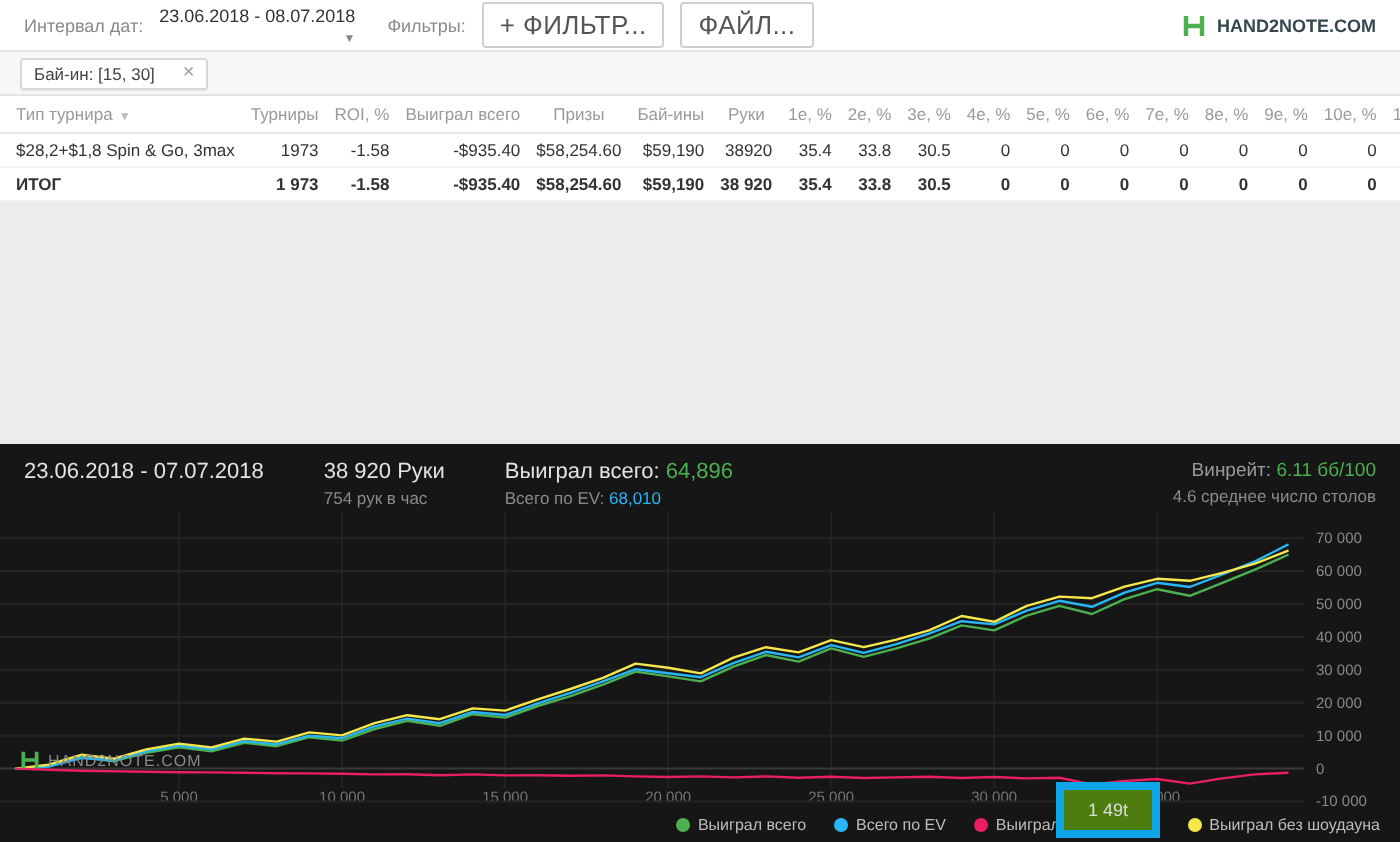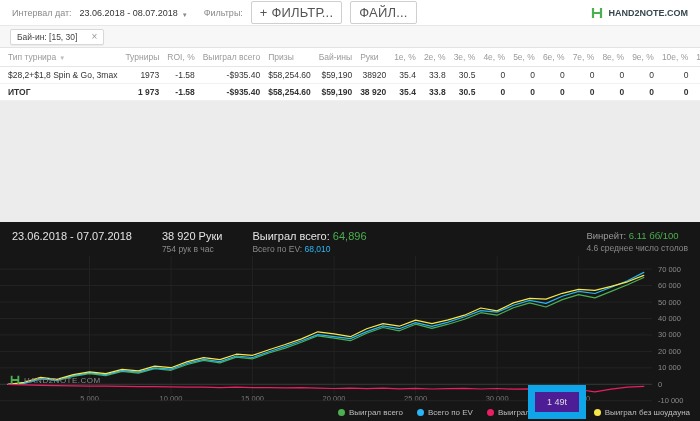--- a/index.html
+++ b/index.html
@@ -7,21 +7,21 @@
   body {
     width:700px; height:421px; overflow:hidden;
     font-family:"Liberation Sans", sans-serif;
     background:#ececec; display:flex; flex-direction:column;
   }
   
   .topbar {
     flex:0 0 26px; background:#fff; border-bottom:1px solid #e8e8e8;
     display:flex; align-items:center; gap:8px; padding:0 12px; font-size:9px; color:#8a8a8a;
   }
-  .date-select { display:flex; align-items:flex-end; gap:4px; color:#333; cursor:pointer; }
+  .date-select { display:flex; align-items:flex-end; gap:4px; color:#333; cursor:pointer;flex-direction:column; }
   .caret { font-size:6px; color:#888; }
   .btn {
     border:1px solid #cfcfcf; border-radius:2px; background:#fff;
     padding:3px 8px; font-size:13px; color:#555; cursor:pointer; letter-spacing:.2px;
   }
   .logo { margin-left:auto; display:flex; align-items:center; gap:5px;
           font-size:9px; font-weight:bold; color:#37474f; }
   
   .filterbar {
     flex:0 0 22px; background:#f7f7f7; border-bottom:1px solid #e3e3e3;
@@ -29,21 +29,21 @@
   }
   .chip {
     background:#fff; border:1px solid #d8d8d8; border-radius:2px;
     font-size:8.5px; color:#444; padding:2px 6px;
     display:flex; align-items:center; gap:14px; box-shadow:0 1px 1px rgba(0,0,0,.05);
   }
   .chip-close { color:#999; cursor:pointer; font-size:10px; line-height:1; }
   
   .report-table { width:100%; border-collapse:collapse; background:#fff; font-size:8.5px; }
   .report-table th {
-    color:#9a9a9a; font-weight:normal; text-align:left; padding:4px 4px;
+    color:#9a9a9a; font-weight:normal; text-align:center; padding:4px 4px;
     border-bottom:1px solid #e6e6e6; white-space:nowrap;
   }
   .report-table th:first-child { text-align:left; padding-left:8px; }
   .report-table td {
     text-align:right; padding:3px 4px; border-bottom:1px solid #f1f1f1;
     color:#333; white-space:nowrap;
   }
   .report-table td:first-child { text-align:left; padding-left:8px; }
   .neg { color:#e53935; }
   .pos { color:#43a047;margin-left:22px; }
@@ -51,36 +51,36 @@
   .funnel { color:#bbb; font-size:6px; margin-left:3px; }
   
   .gap { flex:1; background:#ececec; }
   
   .chart-panel { flex:0 0 199px; background:#161616; position:relative; color:#ccc; }
   .chart-header { display:flex; align-items:flex-start; gap:30px; padding:8px 12px 0; }
   .stat-main { font-size:11px; color:#e3e3e3; white-space:nowrap; }
   .stat-sub  { font-size:8.5px; color:#8a8a8a; margin-top:2px; white-space:nowrap; }
   .green { color:#4caf50; }
   .blue  { color:#29b6f6; }
-  .winrate-block { margin-left:auto; }
+  .winrate-block { margin-left:auto; text-align:right; }
   .winrate-block .stat-main { font-size:9.5px; color:#9a9a9a; }
   #chart-svg { display:block; margin-top:2px; }
   .legend {
     position:absolute; right:10px; bottom:4px; display:flex; gap:14px;
     font-size:8px; color:#bdbdbd; align-items:center;
   }
   .legend-item { display:flex; align-items:center; cursor:pointer; }
   .dot { width:7px; height:7px; border-radius:50%; display:inline-block; margin-right:4px; }
   .watermark {
     position:absolute; left:10px; bottom:36px; display:flex; align-items:center; gap:4px;
     font-size:8px; color:#8a8a8a; letter-spacing:.5px;
   }
   .tooltip {
-    position:absolute; left:528px; bottom:2px; background:#4c1d95;
-    border:7px solid #0ea5e9; color:#ddd; font-size:9px; padding:5px 12px;
+    position:absolute; left:528px; bottom:2px; background:#4d7c0f;
+    border:4px solid #0ea5e9; color:#ddd; font-size:9px; padding:5px 12px;
   }
 </style>
 </head>
 <body>
 
 <div class="topbar">
   <span>Интервал дат:</span>
   <span class="date-select">
     <span>23.06.2018 - 08.07.2018</span>
     <span class="caret">▼</span>

